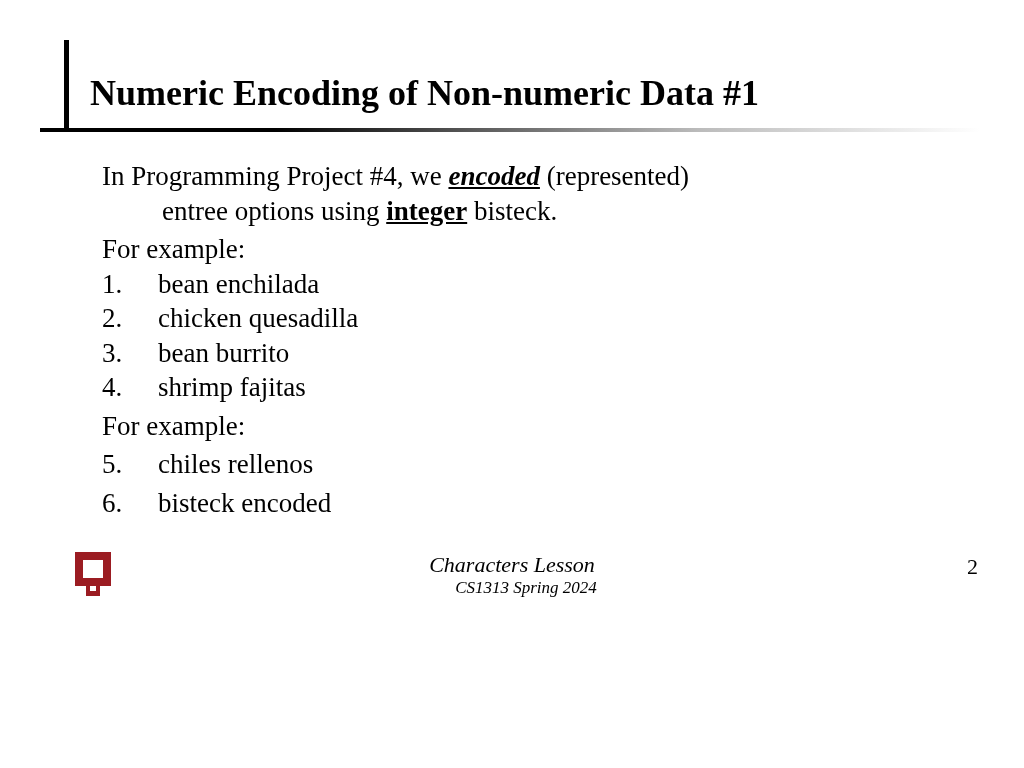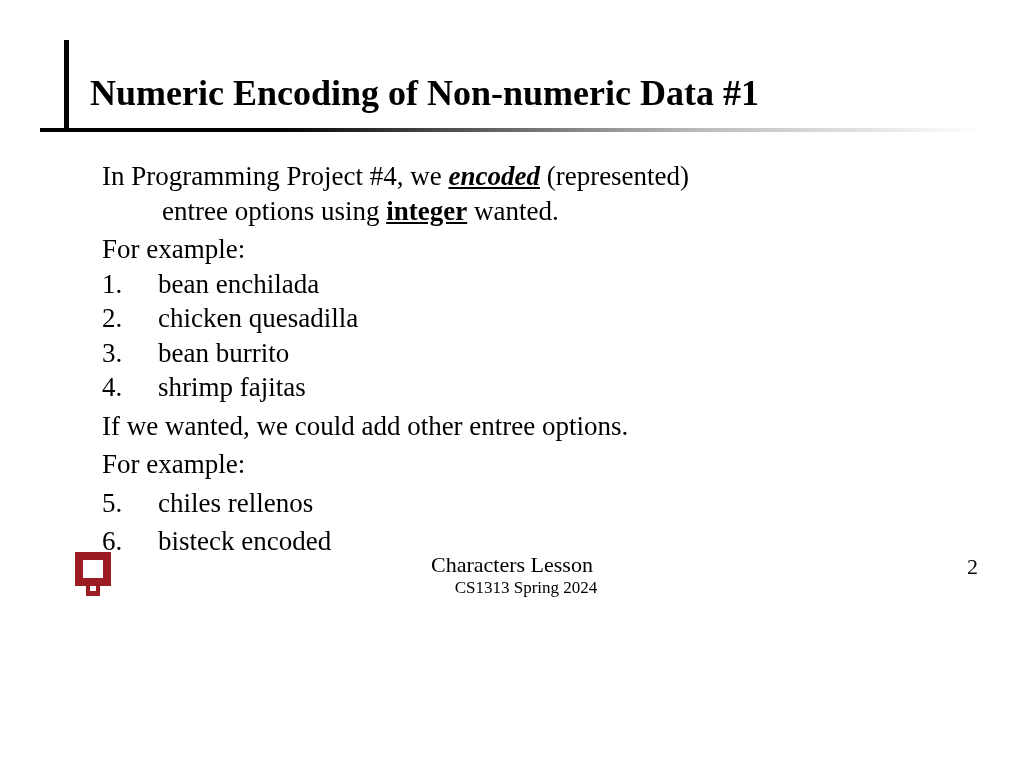--- a/index.html
+++ b/index.html
@@ -9,21 +9,21 @@
   .hbar { position: absolute; left: 40px; top: 128px; width: 940px; height: 4px;
           background: linear-gradient(to right, #000 0%, #000 25%, #555 45%, #bbb 70%, #fff 100%); }
   .title { position: absolute; left: 90px; top: 72px; width: 900px; font-weight: bold; font-size: 36px; }
   .body { position: absolute; left: 102px; top: 155px; width: 860px; font-size: 27px; line-height: 1.28; }
   .indent1 { padding-left: 60px; display: block; }
   .numitem { display: flex; }
   .numitem .num { width: 56px; flex: 0 0 56px; }
   .para { margin-top: 4px; }
   .emph { font-style: italic; font-weight: bold; text-decoration: underline; }
   .bold-ul { font-weight: bold; text-decoration: underline; text-align: center; }
-  .footer { position: absolute; left: 0; bottom: 22px; width: 1024px; text-align: center; }
+  .footer { position: absolute; left: 0; bottom: 22px; width: 1024px; text-align: center; font-style: italic; }
   .footer .lesson { font-size: 22px; }
   .footer .course { font-size: 17px; margin-left: 28px; }
   .pagenum { position: absolute; right: 46px; bottom: 40px; font-size: 22px; }
   .logo { position: absolute; left: 72px; bottom: 24px; width: 42px; height: 50px; }
   .logo svg { width: 42px; height: 50px; display: block; }
 </style>
 </head>
 <body>
 
 <div class="slide">
@@ -31,21 +31,21 @@
   <div class="vbar"></div>
   <div class="hbar"></div>
 
   <div class="title">Numeric Encoding of Non-numeric Data #1</div>
 
   <div class="body">
 
     <div class="para">
       <span>In Programming Project #4, we </span><span class="emph">encoded</span><span> (represented)</span>
       <span class="indent1">
-        <span>entree options using </span><span class="bold-ul">integer</span><span> wanted.</span>
+        <span>entree options using </span><span class="bold-ul">integer</span><span> bisteck.</span>
       </span>
     </div>
 
     <div class="para">For example:</div>
 
     <div class="numitem">
       <span class="num">1.</span>
       <span>bean enchilada</span>
     </div>
     <div class="numitem">
@@ -54,21 +54,20 @@
     </div>
     <div class="numitem">
       <span class="num">3.</span>
       <span>bean burrito</span>
     </div>
     <div class="numitem">
       <span class="num">4.</span>
       <span>shrimp fajitas</span>
     </div>
 
-    <div class="para">If we wanted, we could add other entree options.</div>
 
     <div class="para">For example:</div>
 
     <div class="numitem para">
       <span class="num">5.</span>
       <span>chiles rellenos</span>
     </div>
     <div class="numitem para">
       <span class="num">6.</span>
       <span>bisteck encoded</span>

